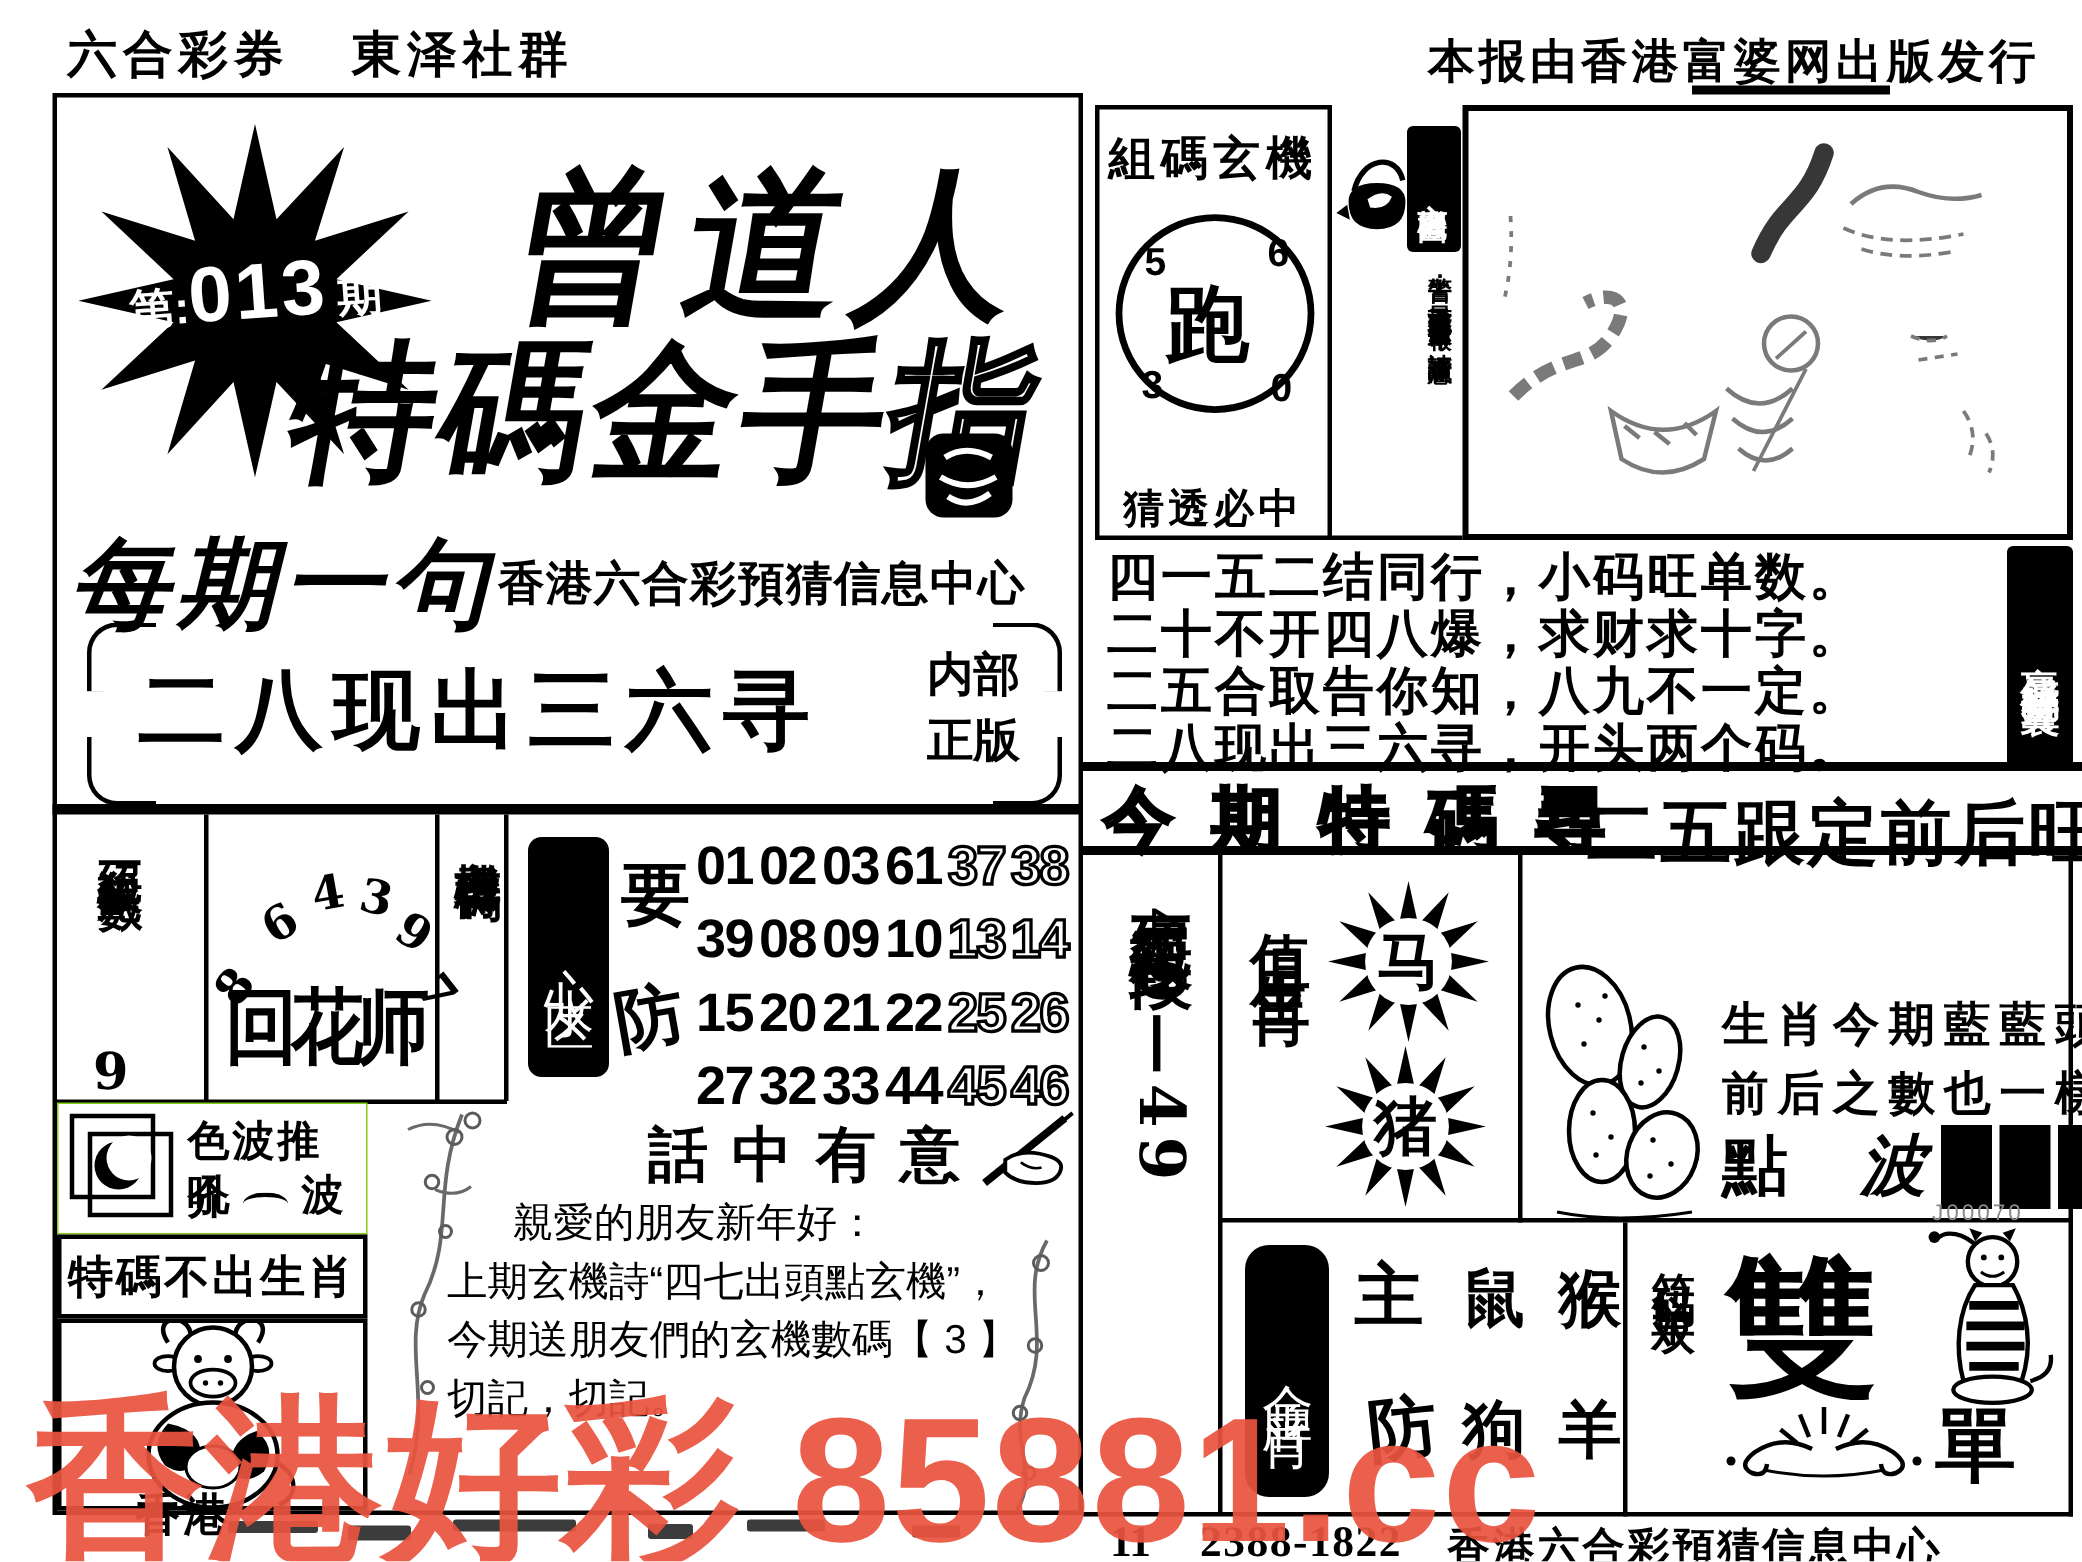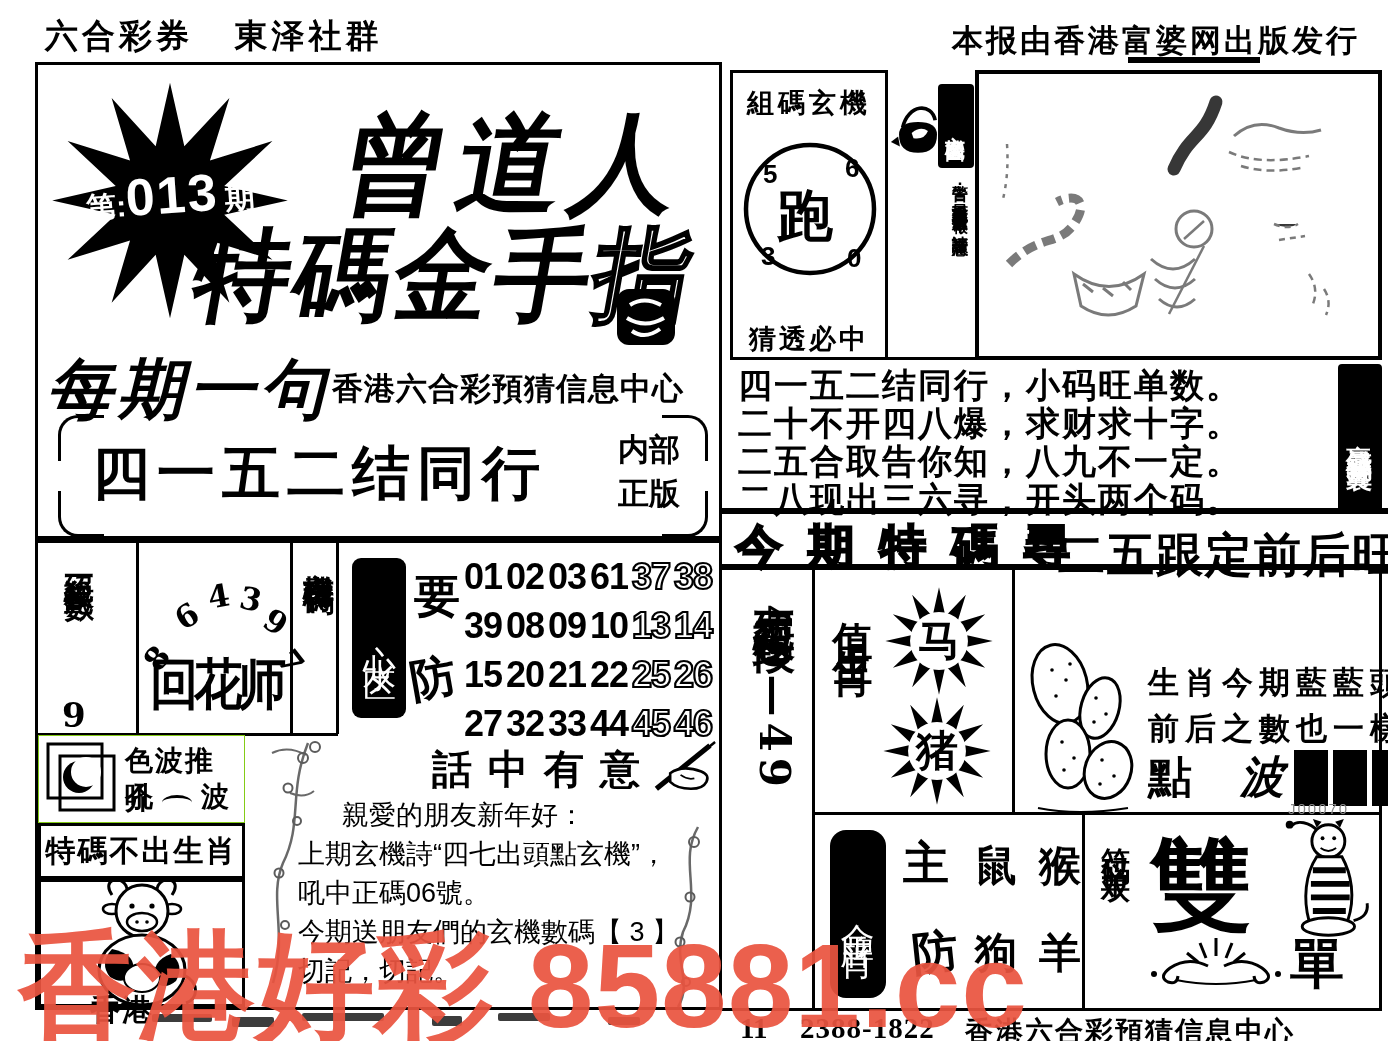--- a/index.html
+++ b/index.html
@@ -85,21 +85,21 @@
   </div>
 
   <div class="abs w900" style="left:52px;top:345px;font-size:66px;letter-spacing:5px;transform:skewX(-14deg)">每期一句</div>
   <div class="abs bold" style="left:332px;top:368px;font-size:31px;letter-spacing:1px">香港六合彩預猜信息中心</div>
 
   <div class="abs" style="left:58px;top:415px;width:650px;height:122px">
     <div class="corner c-tl" style="left:0;top:0"></div>
     <div class="corner c-tr" style="right:0;top:0"></div>
     <div class="corner c-bl" style="left:0;bottom:0"></div>
     <div class="corner c-br" style="right:0;bottom:0"></div>
-    <div class="abs serif w900" style="left:34px;top:20px;font-size:58px;letter-spacing:7px;white-space:nowrap">四一五二结同行</div>
+    <div class="abs serif w900" style="left:34px;top:20px;font-size:58px;letter-spacing:7px;white-space:nowrap">二八现出三六寻</div>
     <div class="abs w900" style="left:560px;top:14px;font-size:31px">内部</div>
     <div class="abs w900" style="left:560px;top:58px;font-size:31px">正版</div>
   </div>
 
   <div class="line" style="left:35px;top:536px;width:687px;height:7px"></div>
 
   <div class="line" style="left:136px;top:543px;width:3px;height:191px"></div>
   <div class="line" style="left:290px;top:543px;width:3px;height:191px"></div>
   <div class="line" style="left:336px;top:543px;width:3px;height:191px"></div>
   <div class="line" style="left:38px;top:733px;width:300px;height:3px"></div>
@@ -190,21 +190,20 @@
     <svg width="76" height="64" viewBox="0 0 88 64">
       <path d="M12,56 L74,6" stroke="#000" stroke-width="6"></path>
       <path d="M70,10 l10,-8" stroke="#000" stroke-width="3"></path>
       <path d="M28,38 q14,-10 36,-2 q10,4 6,12 q-4,8 -18,8 q-16,0 -24,-8 z" fill="#fff" stroke="#000" stroke-width="3"></path>
       <path d="M40,40 q8,6 16,4" fill="none" stroke="#000" stroke-width="2"></path>
     </svg>
   </div>
   <div class="abs msg-lines" style="left:298px;top:796px;width:425px">
       <span>親愛的朋友新年好：</span>
       <span>上期玄機詩“四七出頭點玄機”，</span>
-      <span>吼中正碼06號。</span>
       <span>今期送朋友們的玄機數碼【 3 】</span>
       <span>切記，切記。</span>
     </div>
   <div class="abs" style="left:618px;top:822px;width:105px;height:190px;opacity:.8">
     <svg width="100" height="190" viewBox="0 0 100 190">
       <path d="M80,5 C60,40 85,70 65,110 C55,140 75,160 60,185" fill="none" stroke="#444" stroke-width="2.5"></path>
       <circle cx="76" cy="20" r="5" fill="none" stroke="#333" stroke-width="2"></circle>
       <circle cx="72" cy="75" r="4.5" fill="none" stroke="#333" stroke-width="2"></circle>
       <circle cx="62" cy="120" r="4.5" fill="none" stroke="#333" stroke-width="2"></circle>
       <circle cx="68" cy="160" r="4" fill="none" stroke="#333" stroke-width="2"></circle>
@@ -212,21 +211,21 @@
   </div>
   <div class="abs serif w900" style="left:90px;top:990px;font-size:30px;letter-spacing:2px;z-index:40">香港</div>
   <div class="smudge" style="left:152px;top:1014px;width:60px;height:8px"></div>
   <div class="smudge" style="left:232px;top:1017px;width:42px;height:10px"></div>
   <div class="smudge" style="left:302px;top:1013px;width:82px;height:8px"></div>
   <div class="smudge" style="left:432px;top:1016px;width:30px;height:10px"></div>
   <div class="smudge" style="left:498px;top:1013px;width:52px;height:8px"></div>
   <div class="smudge" style="left:608px;top:1017px;width:32px;height:8px"></div>
 
   <div class="abs" style="left:730px;top:70px;width:158px;height:290px;border:3px solid #000">
-    <div class="abs serif w900" style="left:0;top:12px;width:100%;text-align:center;font-size:27px;letter-spacing:4px">組碼玄機</div>
+    <div class="abs serif w900" style="left:0;top:12px;width:100%;text-align:center;font-size:31px;letter-spacing:4px">組碼玄機</div>
     <svg class="abs" style="left:8px;top:52px" width="138" height="168" viewBox="0 0 138 168">
       <circle cx="69" cy="84" r="64" fill="none" stroke="#000" stroke-width="4.5"></circle>
     </svg>
     <div class="abs serif w900" style="left:44px;top:106px;font-size:56px">跑</div>
     <div class="abs w900" style="left:30px;top:86px;font-size:26px">5</div>
     <div class="abs w900" style="left:112px;top:80px;font-size:26px">6</div>
     <div class="abs w900" style="left:28px;top:168px;font-size:26px">3</div>
     <div class="abs w900" style="left:114px;top:170px;font-size:26px">0</div>
     <div class="abs serif w900" style="left:0;top:248px;width:100%;text-align:center;font-size:27px;letter-spacing:3px">猜透必中</div>
   </div>

